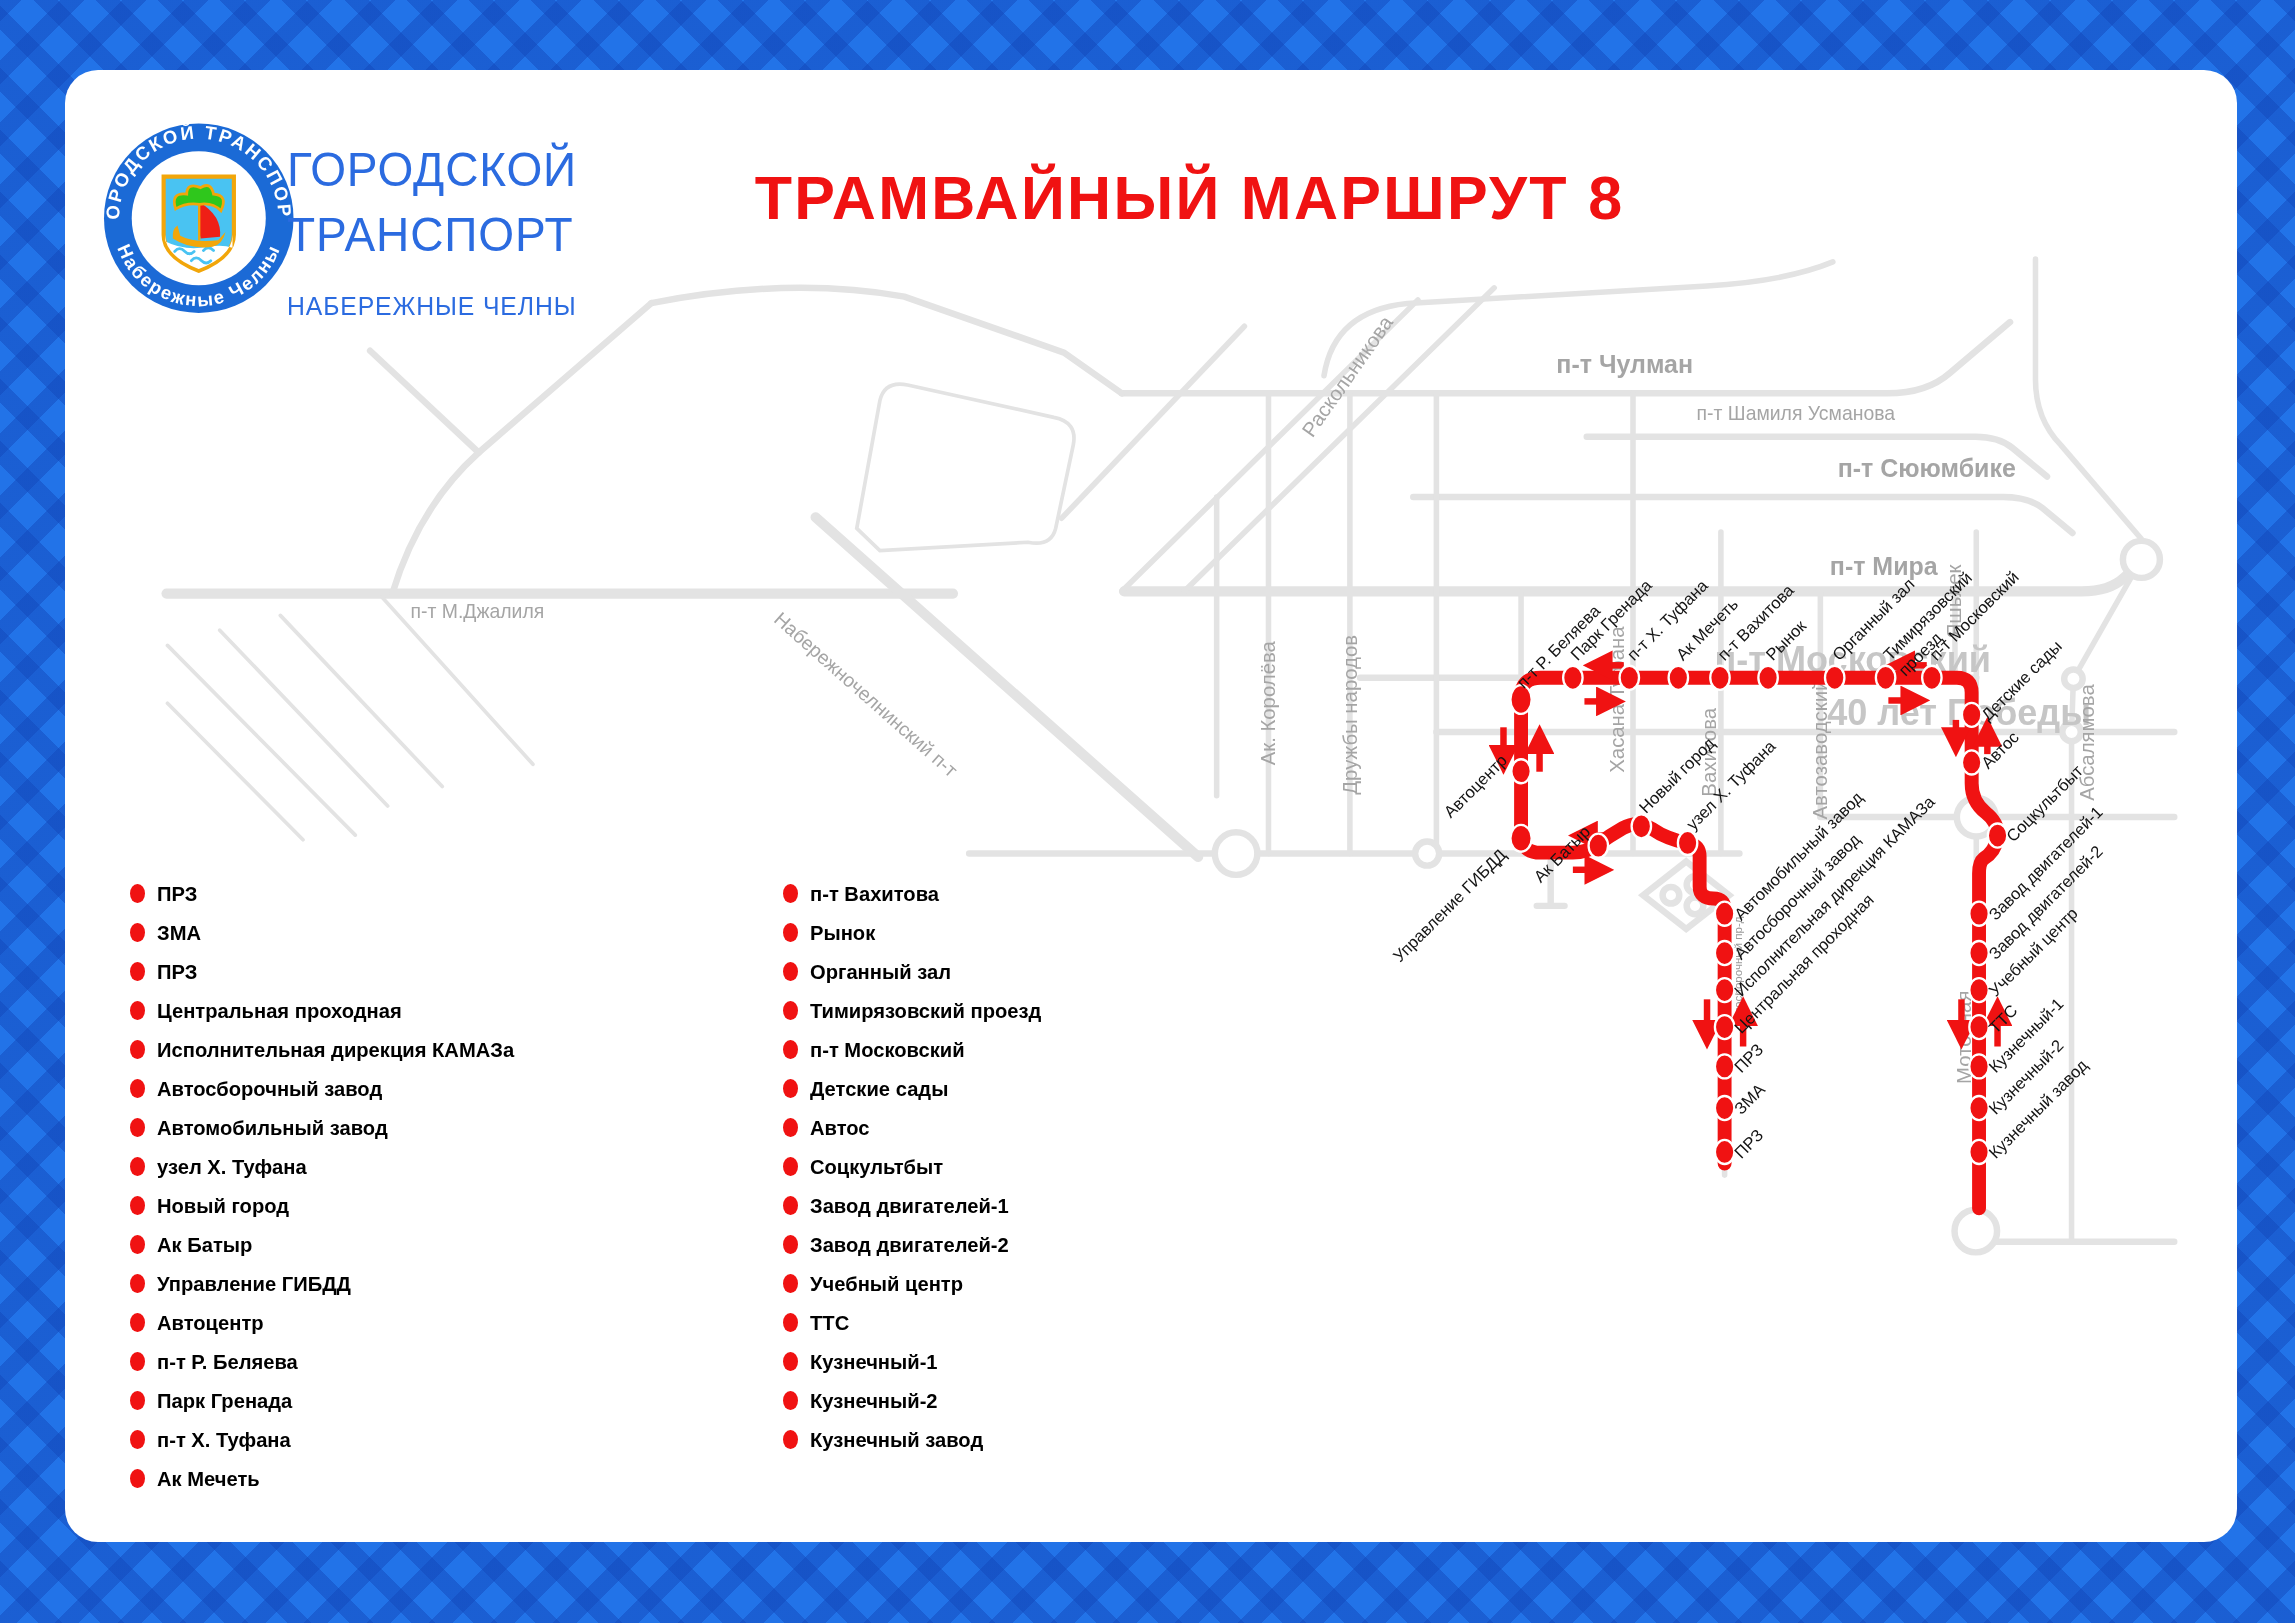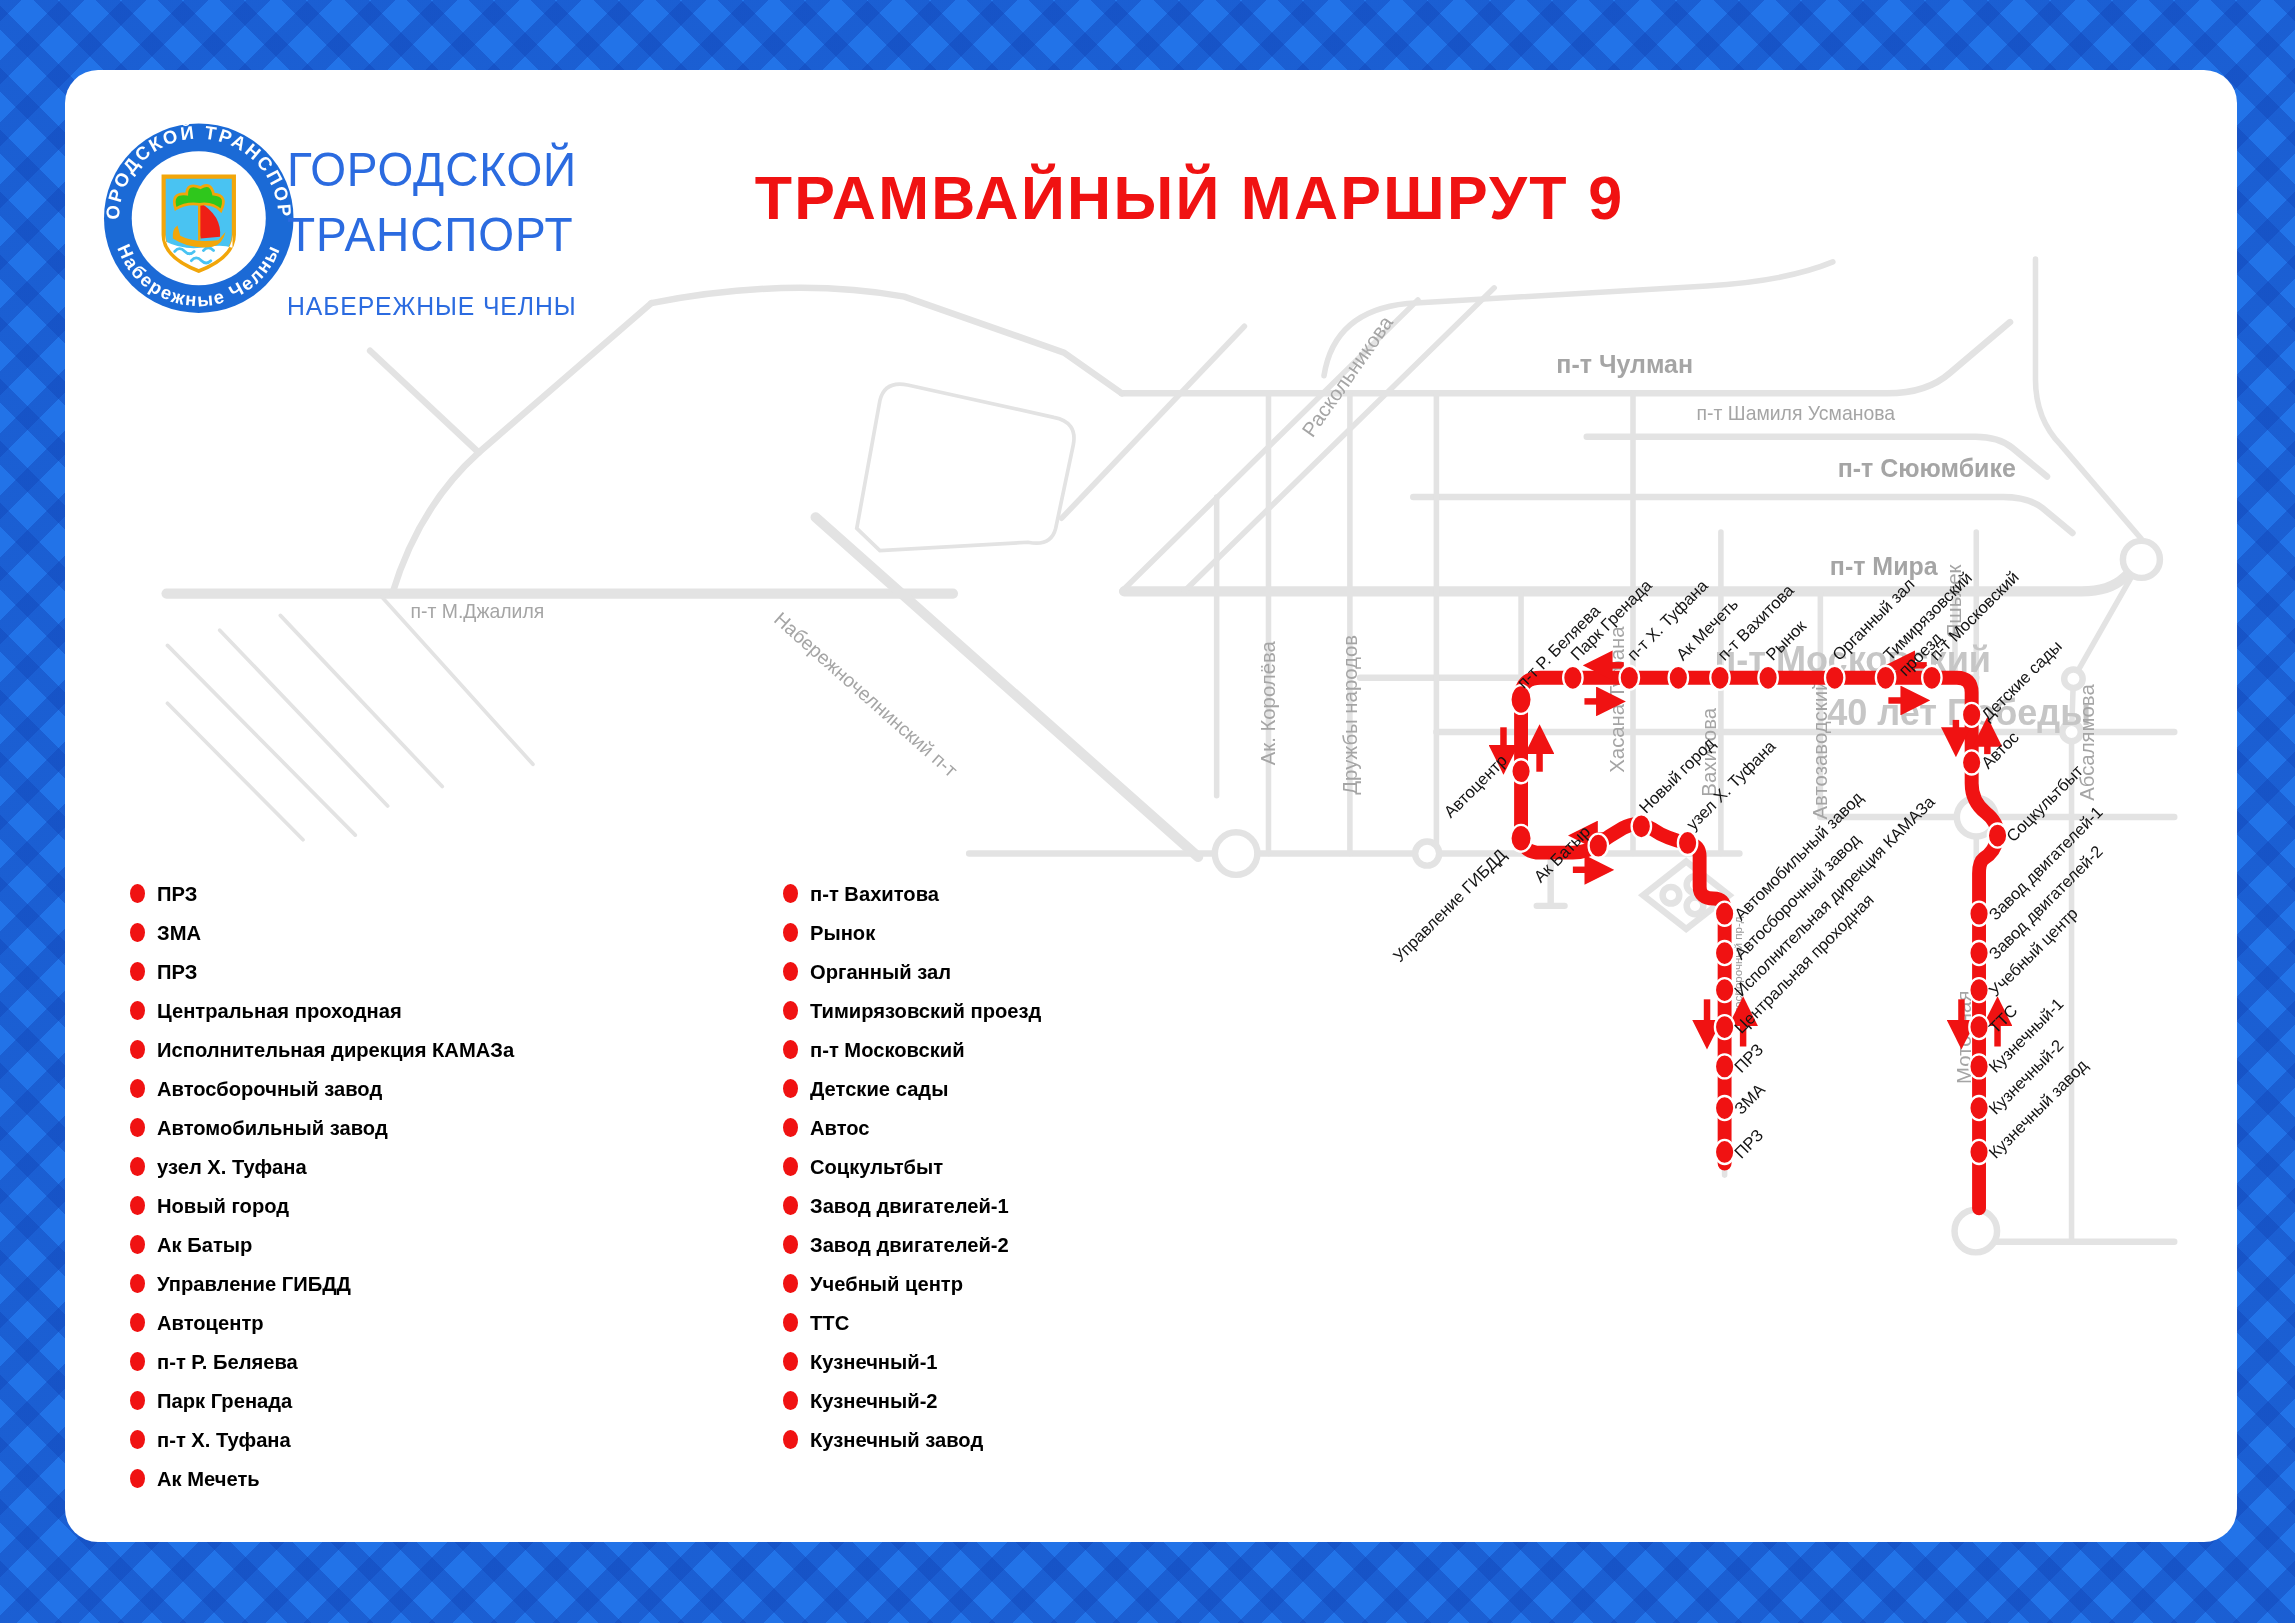--- a/index.html
+++ b/index.html
@@ -277,21 +277,21 @@
     </text>
   </g>
 </svg>
 
 <div class="brand-text">
   <div class="big">ГОРОДСКОЙ</div>
   <div class="big">ТРАНСПОРТ</div>
   <div class="small">НАБЕРЕЖНЫЕ ЧЕЛНЫ</div>
 </div>
 
-<div class="page-title">ТРАМВАЙНЫЙ МАРШРУТ 9</div>
+<div class="page-title">ТРАМВАЙНЫЙ МАРШРУТ 8</div>
 
 <div class="legend col1">
   <div class="item">
       <span class="bullet"></span>
       <span class="lbl">ПРЗ</span>
     </div>
   <div class="item">
       <span class="bullet"></span>
       <span class="lbl">ЗМА</span>
     </div>

